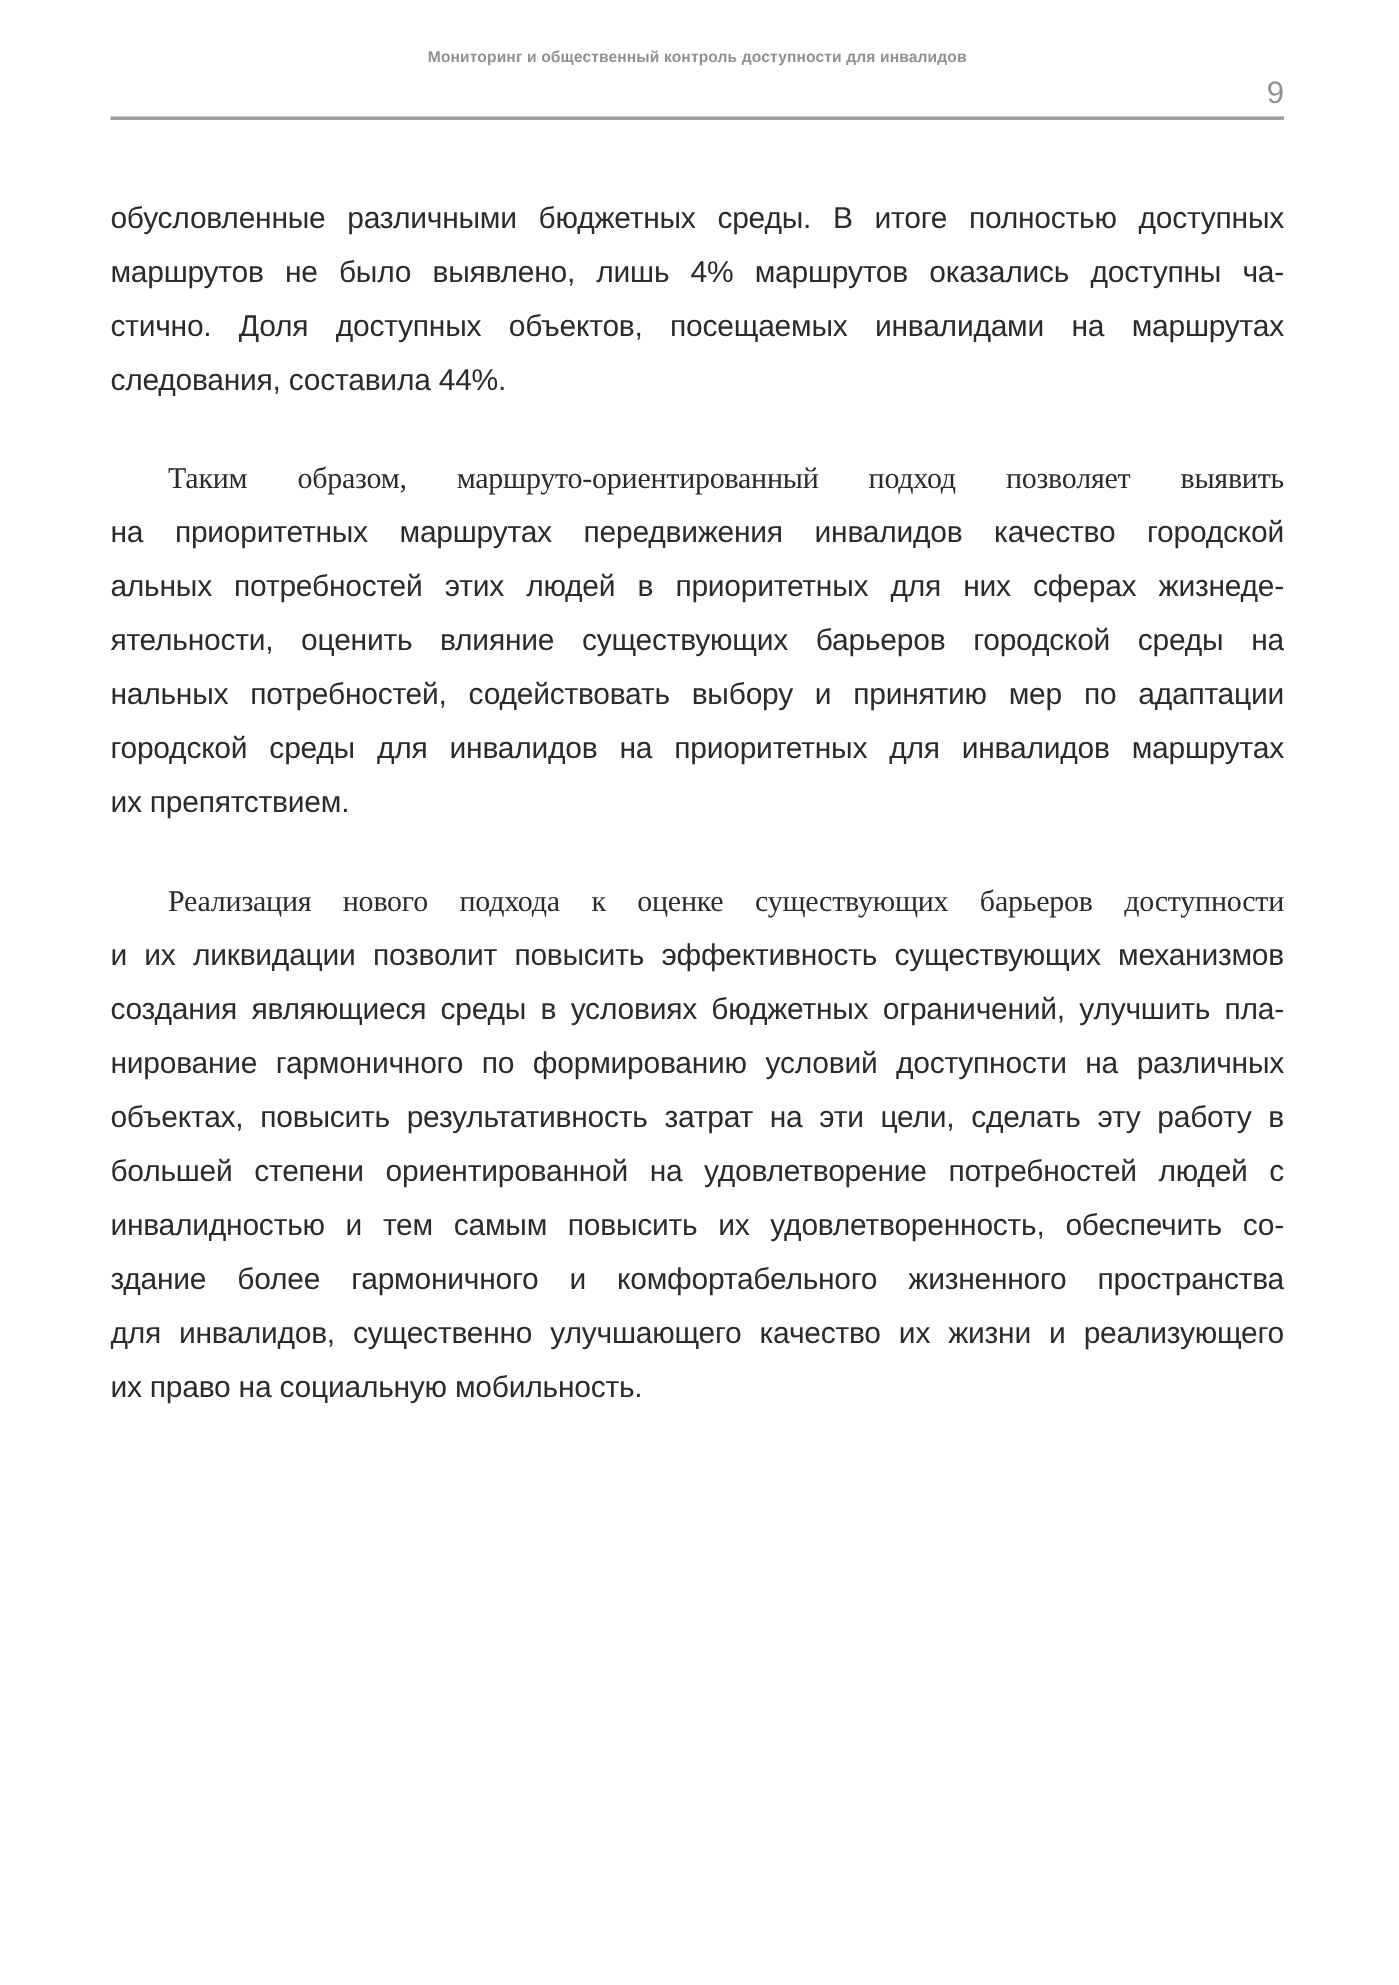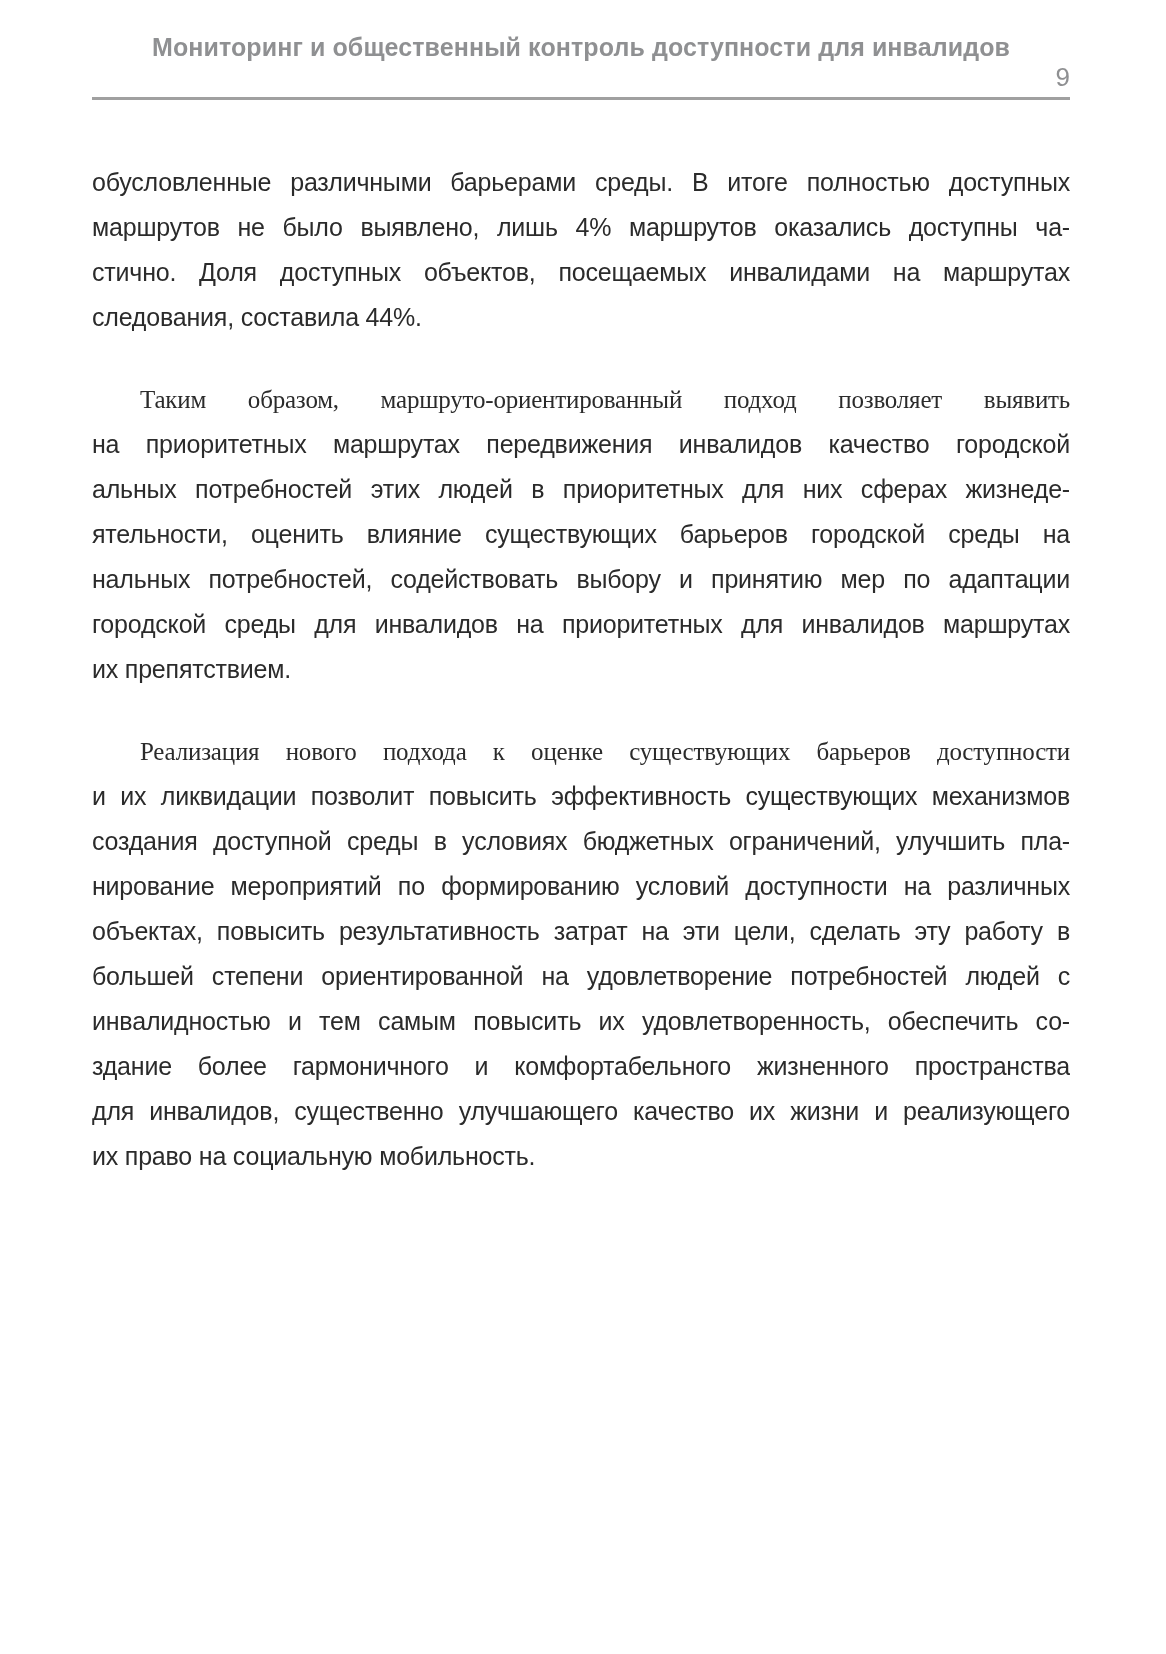--- a/index.html
+++ b/index.html
@@ -15,21 +15,21 @@
     font-family: "Liberation Sans", "DejaVu Sans", sans-serif;
     overflow: hidden;
   }
   .running-head {
     position: absolute;
     top: 34px;
     left: 92px;
     width: 978px;
     text-align: center;
     color: #8f9092;
-    font-size: 25px;
+    font-size: 13px;
     font-weight: 600;
     line-height: 27px;
     letter-spacing: 0.1px;
   }
   .page-number {
     position: absolute;
     top: 62px;
     right: 96px;
     color: #8f9092;
     font-size: 26px;
@@ -79,41 +79,41 @@
     <div>Мониторинг и общественный контроль доступности для инвалидов</div>
   </div>
 
   <div class="page-number">9</div>
 
   <div class="head-rule"></div>
 
   <div class="body-text">
 
     <div class="para">
-      <div class="line">обусловленные различными барьерами среды. В итоге полностью доступных</div>
+      <div class="line">обусловленные различными бюджетных среды. В итоге полностью доступных</div>
       <div class="line">маршрутов не было выявлено, лишь 4% маршрутов оказались доступны ча-</div>
       <div class="line">стично. Доля доступных объектов, посещаемых инвалидами на маршрутах</div>
       <div class="line last">следования, составила 44%.</div>
     </div>
 
     <div class="para">
       <div class="line indent">Таким образом, маршруто-ориентированный подход позволяет выявить</div>
       <div class="line">на приоритетных маршрутах передвижения инвалидов качество городской</div>
       <div class="line">альных потребностей этих людей в приоритетных для них сферах жизнеде-</div>
       <div class="line">ятельности, оценить влияние существующих барьеров городской среды на</div>
       <div class="line">нальных потребностей, содействовать выбору и принятию мер по адаптации</div>
       <div class="line">городской среды для инвалидов на приоритетных для инвалидов маршрутах</div>
       <div class="line last">их препятствием.</div>
     </div>
 
     <div class="para">
       <div class="line indent">Реализация нового подхода к оценке существующих барьеров доступности</div>
       <div class="line">и их ликвидации позволит повысить эффективность существующих механизмов</div>
-      <div class="line">создания доступной среды в условиях бюджетных ограничений, улучшить пла-</div>
-      <div class="line">нирование мероприятий по формированию условий доступности на различных</div>
+      <div class="line">создания являющиеся среды в условиях бюджетных ограничений, улучшить пла-</div>
+      <div class="line">нирование гармоничного по формированию условий доступности на различных</div>
       <div class="line">объектах, повысить результативность затрат на эти цели, сделать эту работу в</div>
       <div class="line">большей степени ориентированной на удовлетворение потребностей людей с</div>
       <div class="line">инвалидностью и тем самым повысить их удовлетворенность, обеспечить со-</div>
       <div class="line">здание более гармоничного и комфортабельного жизненного пространства</div>
       <div class="line">для инвалидов, существенно улучшающего качество их жизни и реализующего</div>
       <div class="line last">их право на социальную мобильность.</div>
     </div>
 
   </div>
 </div>

